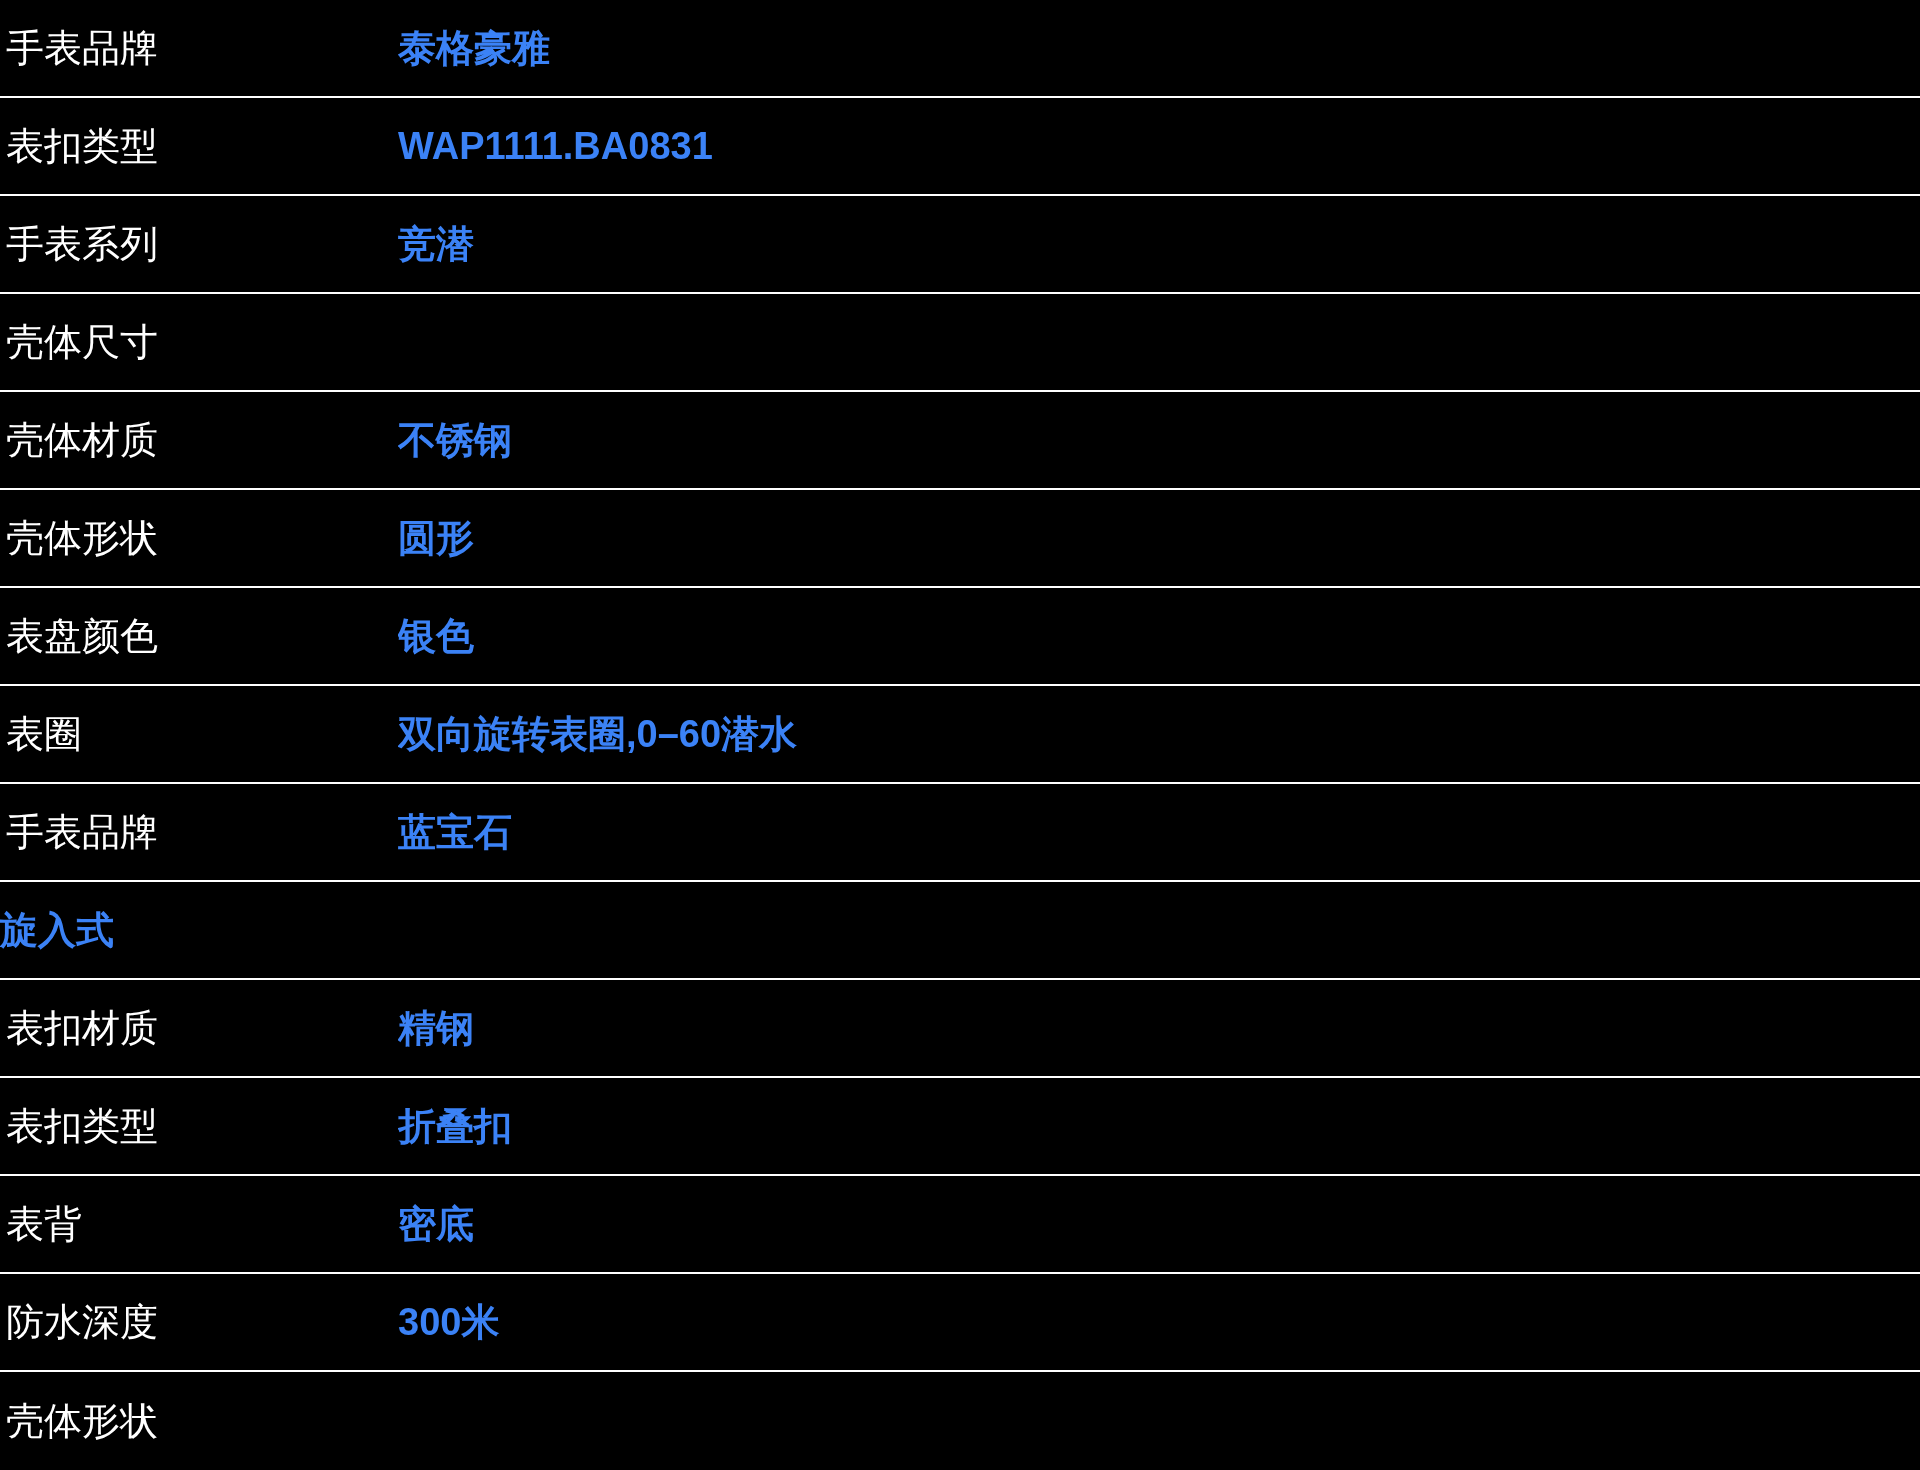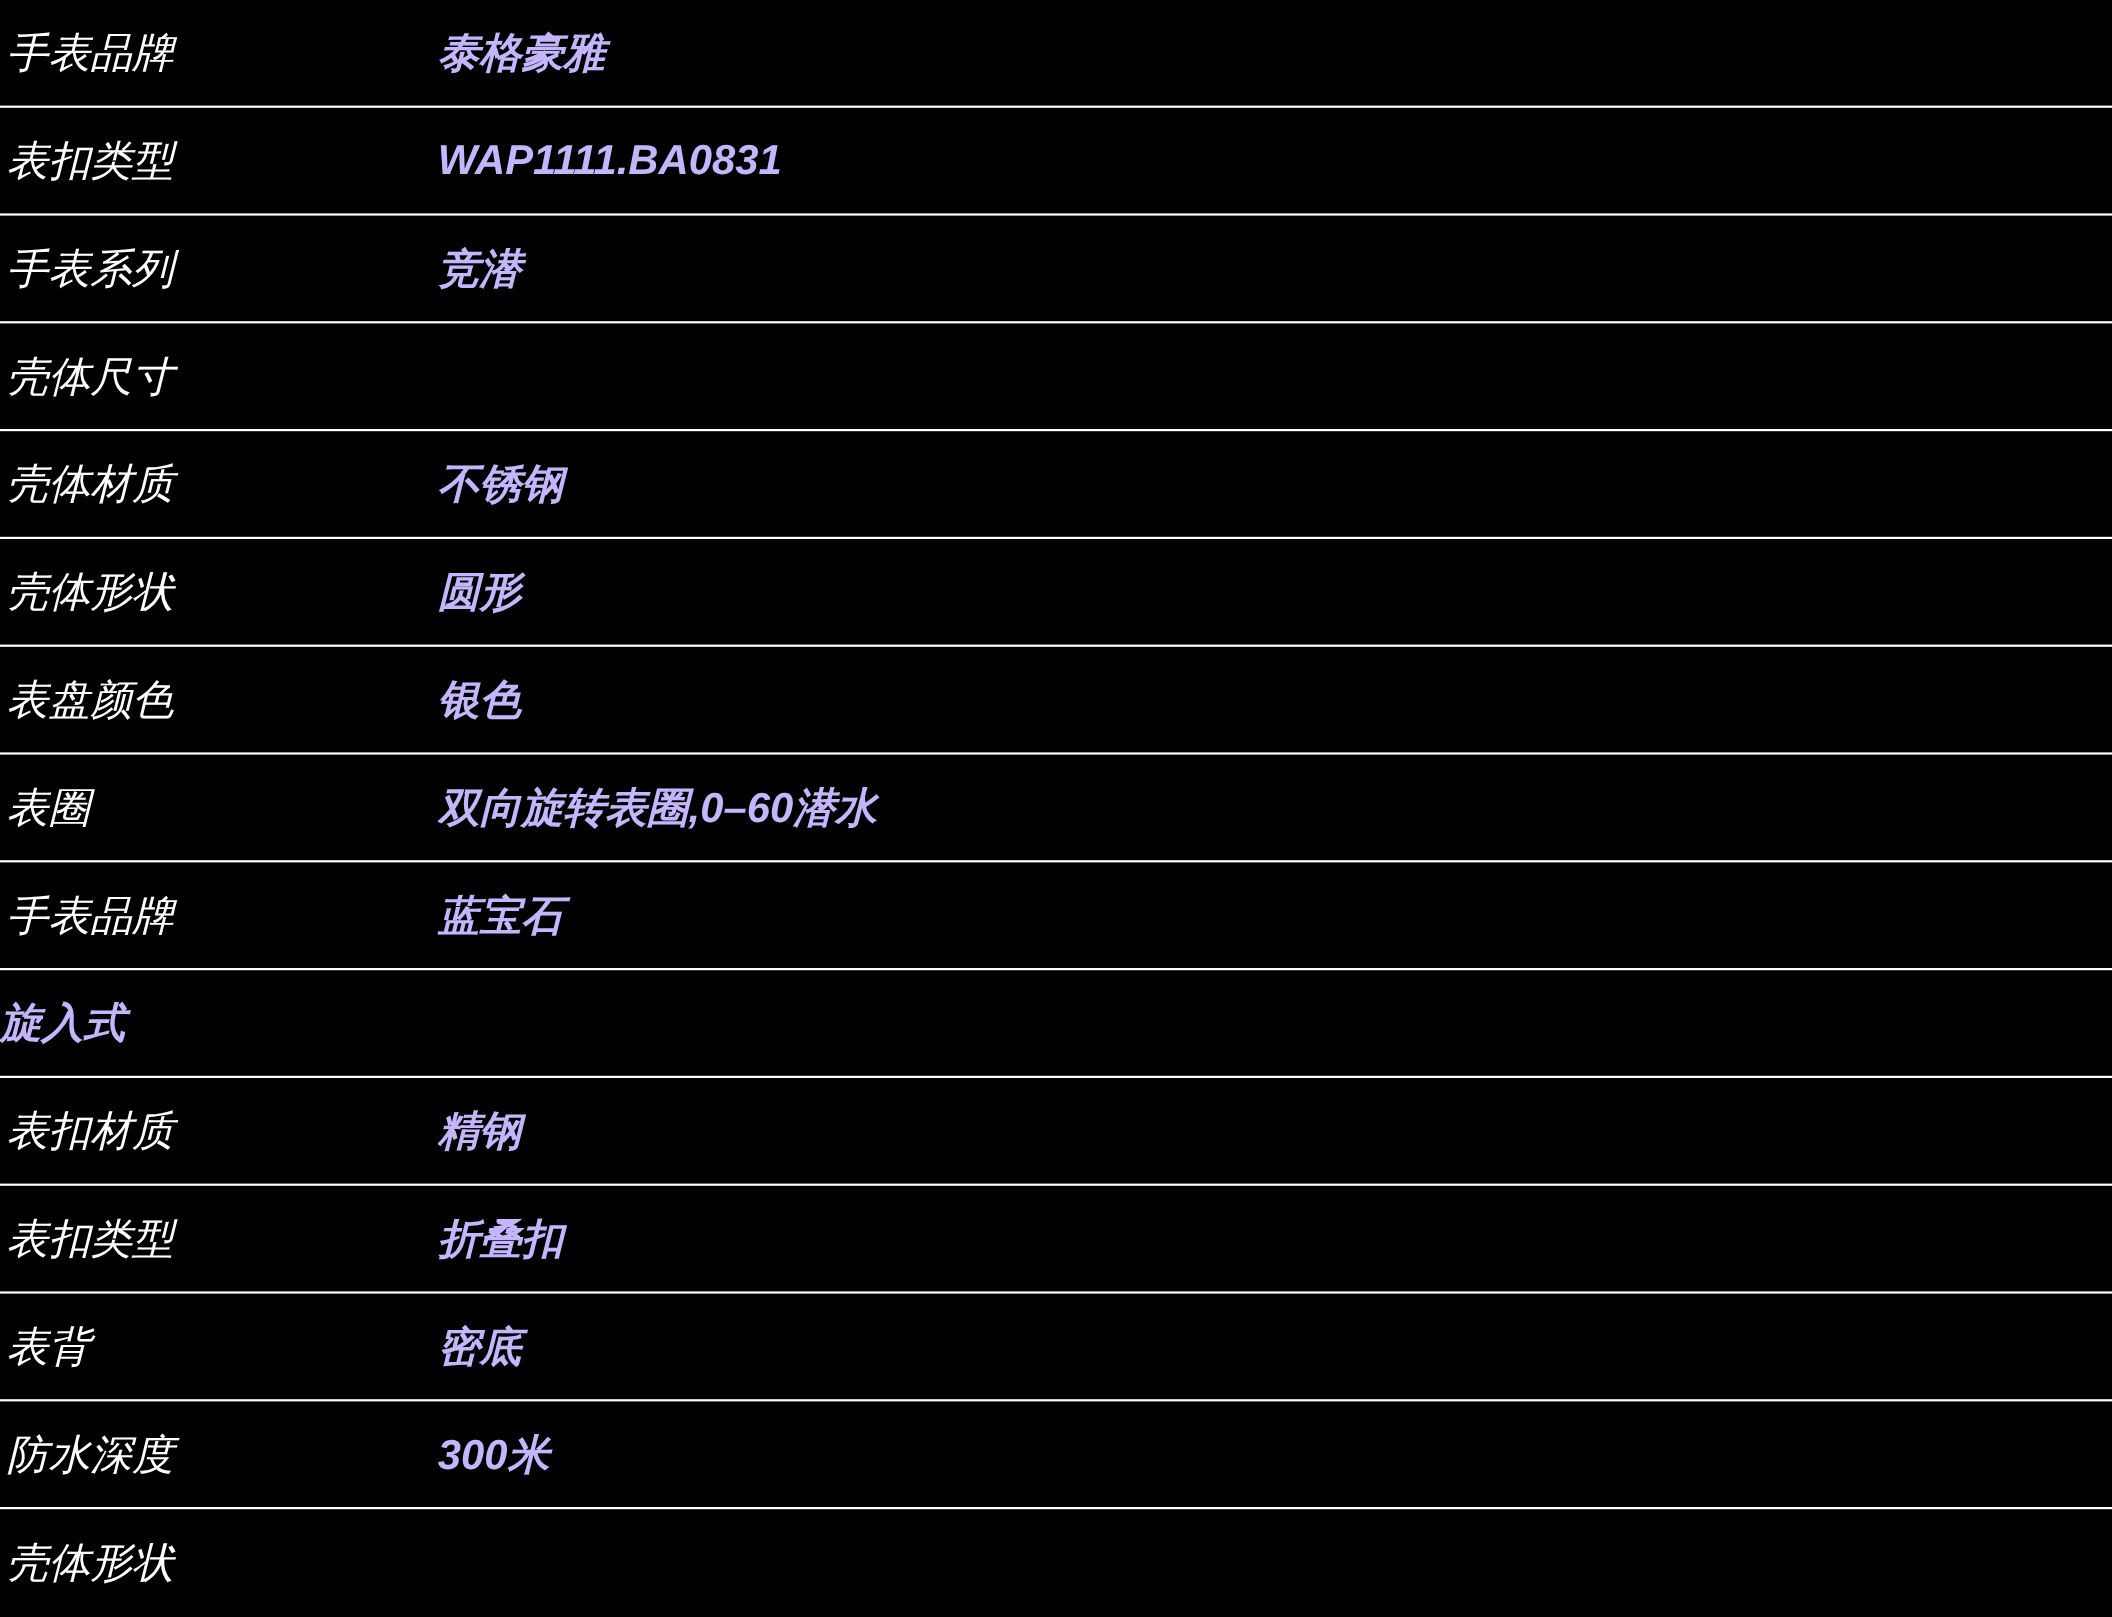--- a/index.html
+++ b/index.html
@@ -11,21 +11,20 @@
     width: 1920px;
     height: 1470px;
     overflow: hidden;
     font-family: "Liberation Sans", "DejaVu Sans", sans-serif;
   }
   .spec-table {
     width: 1920px;
     height: 1470px;
     display: flex;
     flex-direction: column;
-    font-style: italic;
   }
   .spec-row {
     box-sizing: border-box;
     height: 98px;
     flex: 0 0 98px;
     display: flex;
     align-items: center;
     border-bottom: 2px solid #ffffff;
   }
   .spec-row:last-child {
@@ -39,21 +38,21 @@
     font-size: 38px;
     font-weight: 400;
     color: #ffffff;
     white-space: nowrap;
     overflow: hidden;
   }
   .spec-value {
     flex: 1 1 auto;
     font-size: 38px;
     font-weight: 700;
-    color: #c4b5fd;
+    color: #3b82f6;
     white-space: nowrap;
     overflow: hidden;
   }
 </style>
 </head>
 <body>
 
 <div class="spec-table">
   <div class="spec-row">
     <div class="spec-label">手表品牌</div>

